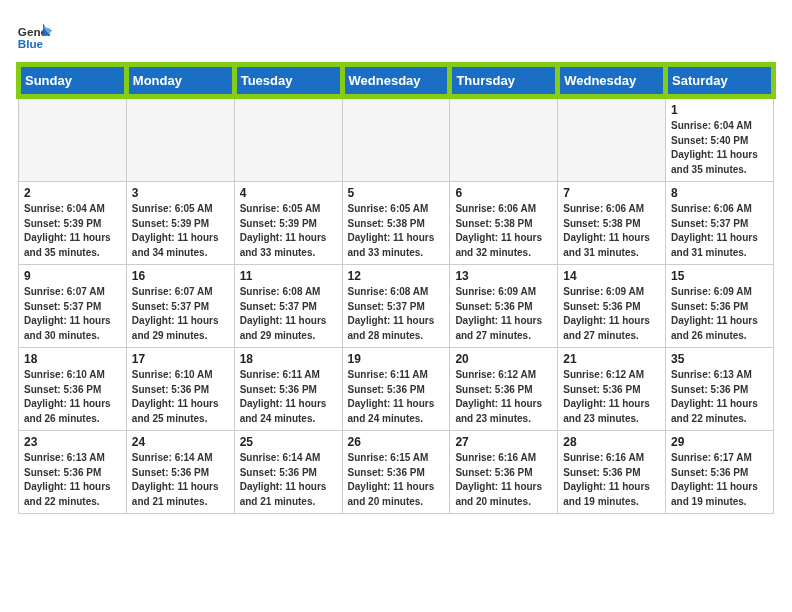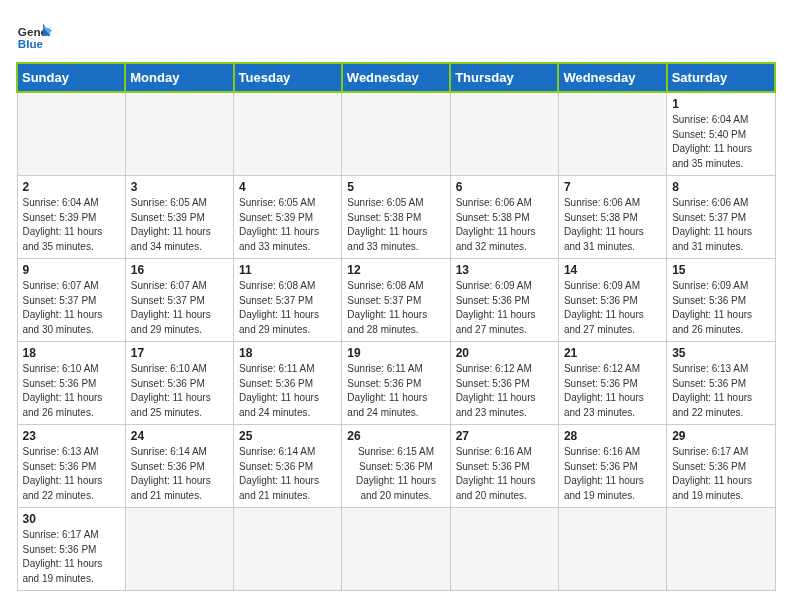--- a/index.html
+++ b/index.html
@@ -42,21 +42,21 @@
       border-collapse: collapse;
       border: 1px solid #ccc;
     }
     .calendar th {
       background: #1a6fc4;
       color: #fff;
       font-size: 13px;
       font-weight: bold;
       padding: 6px 4px;
       text-align: left;
-      border: 2px solid #84cc16;
+      border: 5px solid #84cc16;
     }
     .calendar td {
       vertical-align: top;
       border: 1px solid #ccc;
       padding: 4px 5px;
       font-size: 10.5px;
       color: #333;
       width: calc(100% / 7);
       min-height: 80px;
       background: #fff;
@@ -67,20 +67,21 @@
     .day-number {
       font-size: 12px;
       font-weight: bold;
       margin-bottom: 2px;
       color: #222;
     }
     .day-info {
       font-size: 10px;
       line-height: 1.45;
       color: #333;
+      font-weight: bold;
     }
   </style>
 </head>
 <body>
 
 <div class="header">
   <div class="logo">
     <svg class="logo-icon" viewBox="0 0 40 40">
       <text x="2" y="22" font-size="13" font-weight="bold" fill="#333">General</text>
       <text x="2" y="35" font-size="13" font-weight="bold" fill="#1a6fc4">Blue</text>
@@ -292,21 +293,21 @@
         </td>
         <td>
           <div class="day-number">25</div>
           <div class="day-info" style="white-space: pre-line;">Sunrise: 6:14 AM
 Sunset: 5:36 PM
 Daylight: 11 hours
 and 21 minutes.</div>
         </td>
         <td>
           <div class="day-number">26</div>
-          <div class="day-info" style="white-space: pre-line; text-align: center;">Sunrise: 6:15 AM
+          <div class="day-info" style="white-space: pre-line;">Sunrise: 6:15 AM
 Sunset: 5:36 PM
 Daylight: 11 hours
 and 20 minutes.</div>
         </td>
         <td>
           <div class="day-number">27</div>
           <div class="day-info" style="white-space: pre-line;">Sunrise: 6:16 AM
 Sunset: 5:36 PM
 Daylight: 11 hours
 and 20 minutes.</div>
@@ -318,30 +319,15 @@
 Daylight: 11 hours
 and 19 minutes.</div>
         </td>
         <td>
           <div class="day-number">29</div>
           <div class="day-info" style="white-space: pre-line;">Sunrise: 6:17 AM
 Sunset: 5:36 PM
 Daylight: 11 hours
 and 19 minutes.</div>
         </td>
-      </tr>
-      <tr>
-        <td>
-          <div class="day-number">30</div>
-          <div class="day-info" style="white-space: pre-line;">Sunrise: 6:17 AM
-Sunset: 5:36 PM
-Daylight: 11 hours
-and 19 minutes.</div>
-        </td>
-        <td class="empty"></td>
-        <td class="empty"></td>
-        <td class="empty"></td>
-        <td class="empty"></td>
-        <td class="empty"></td>
-        <td class="empty"></td>
       </tr>
     </tbody>
 </table>
 
 </body></html>

